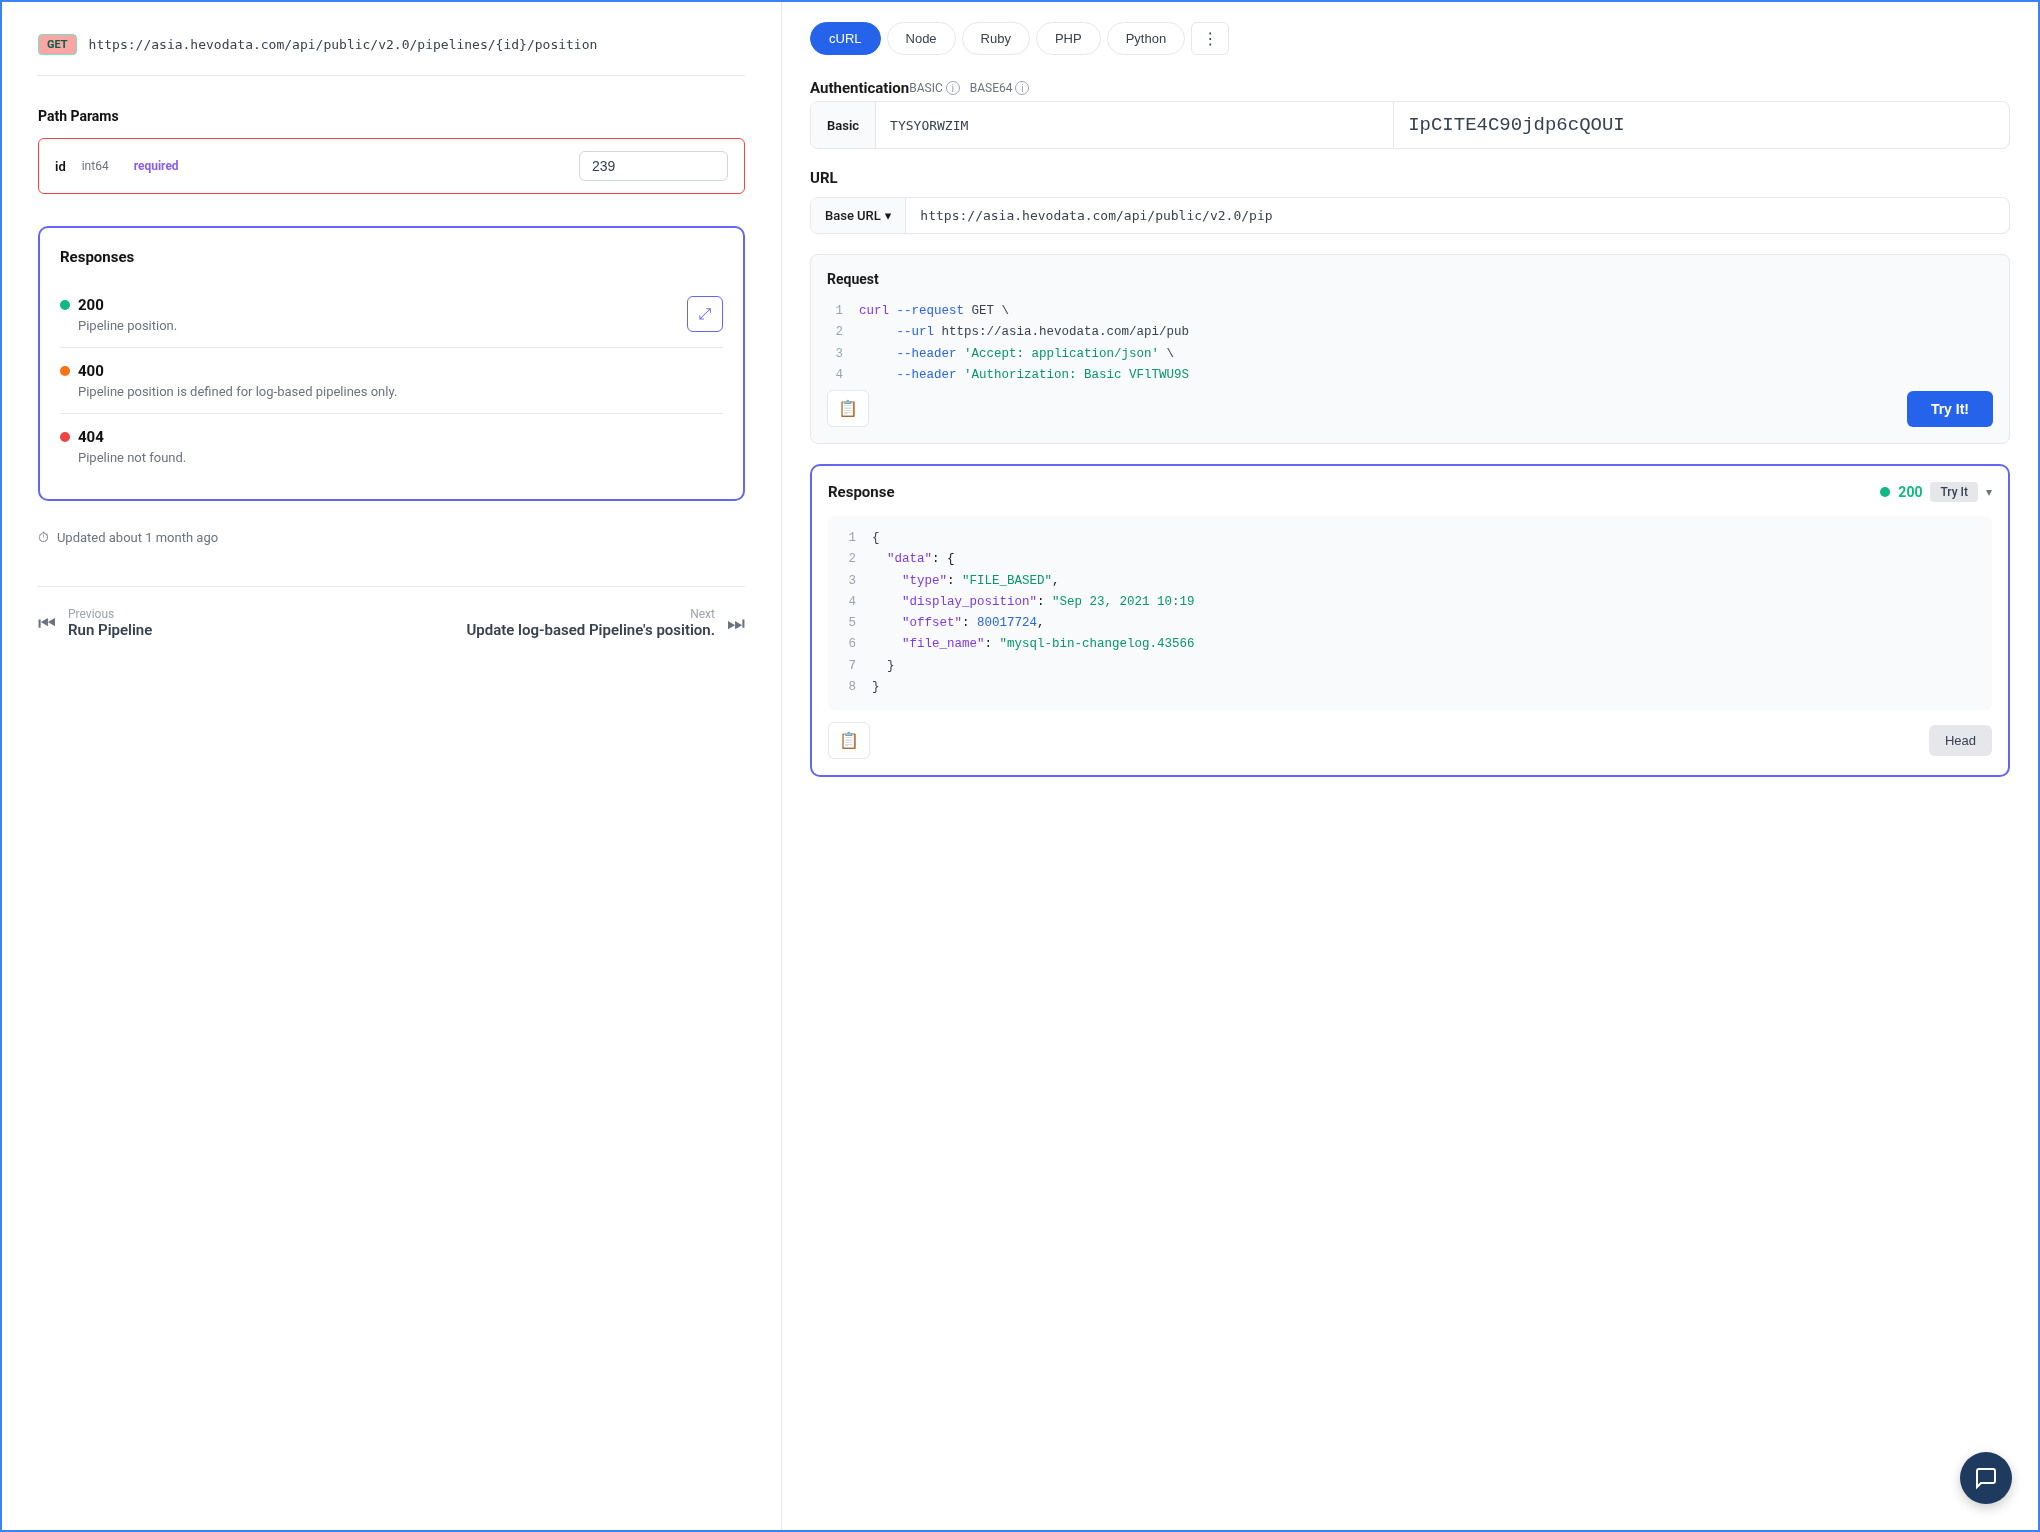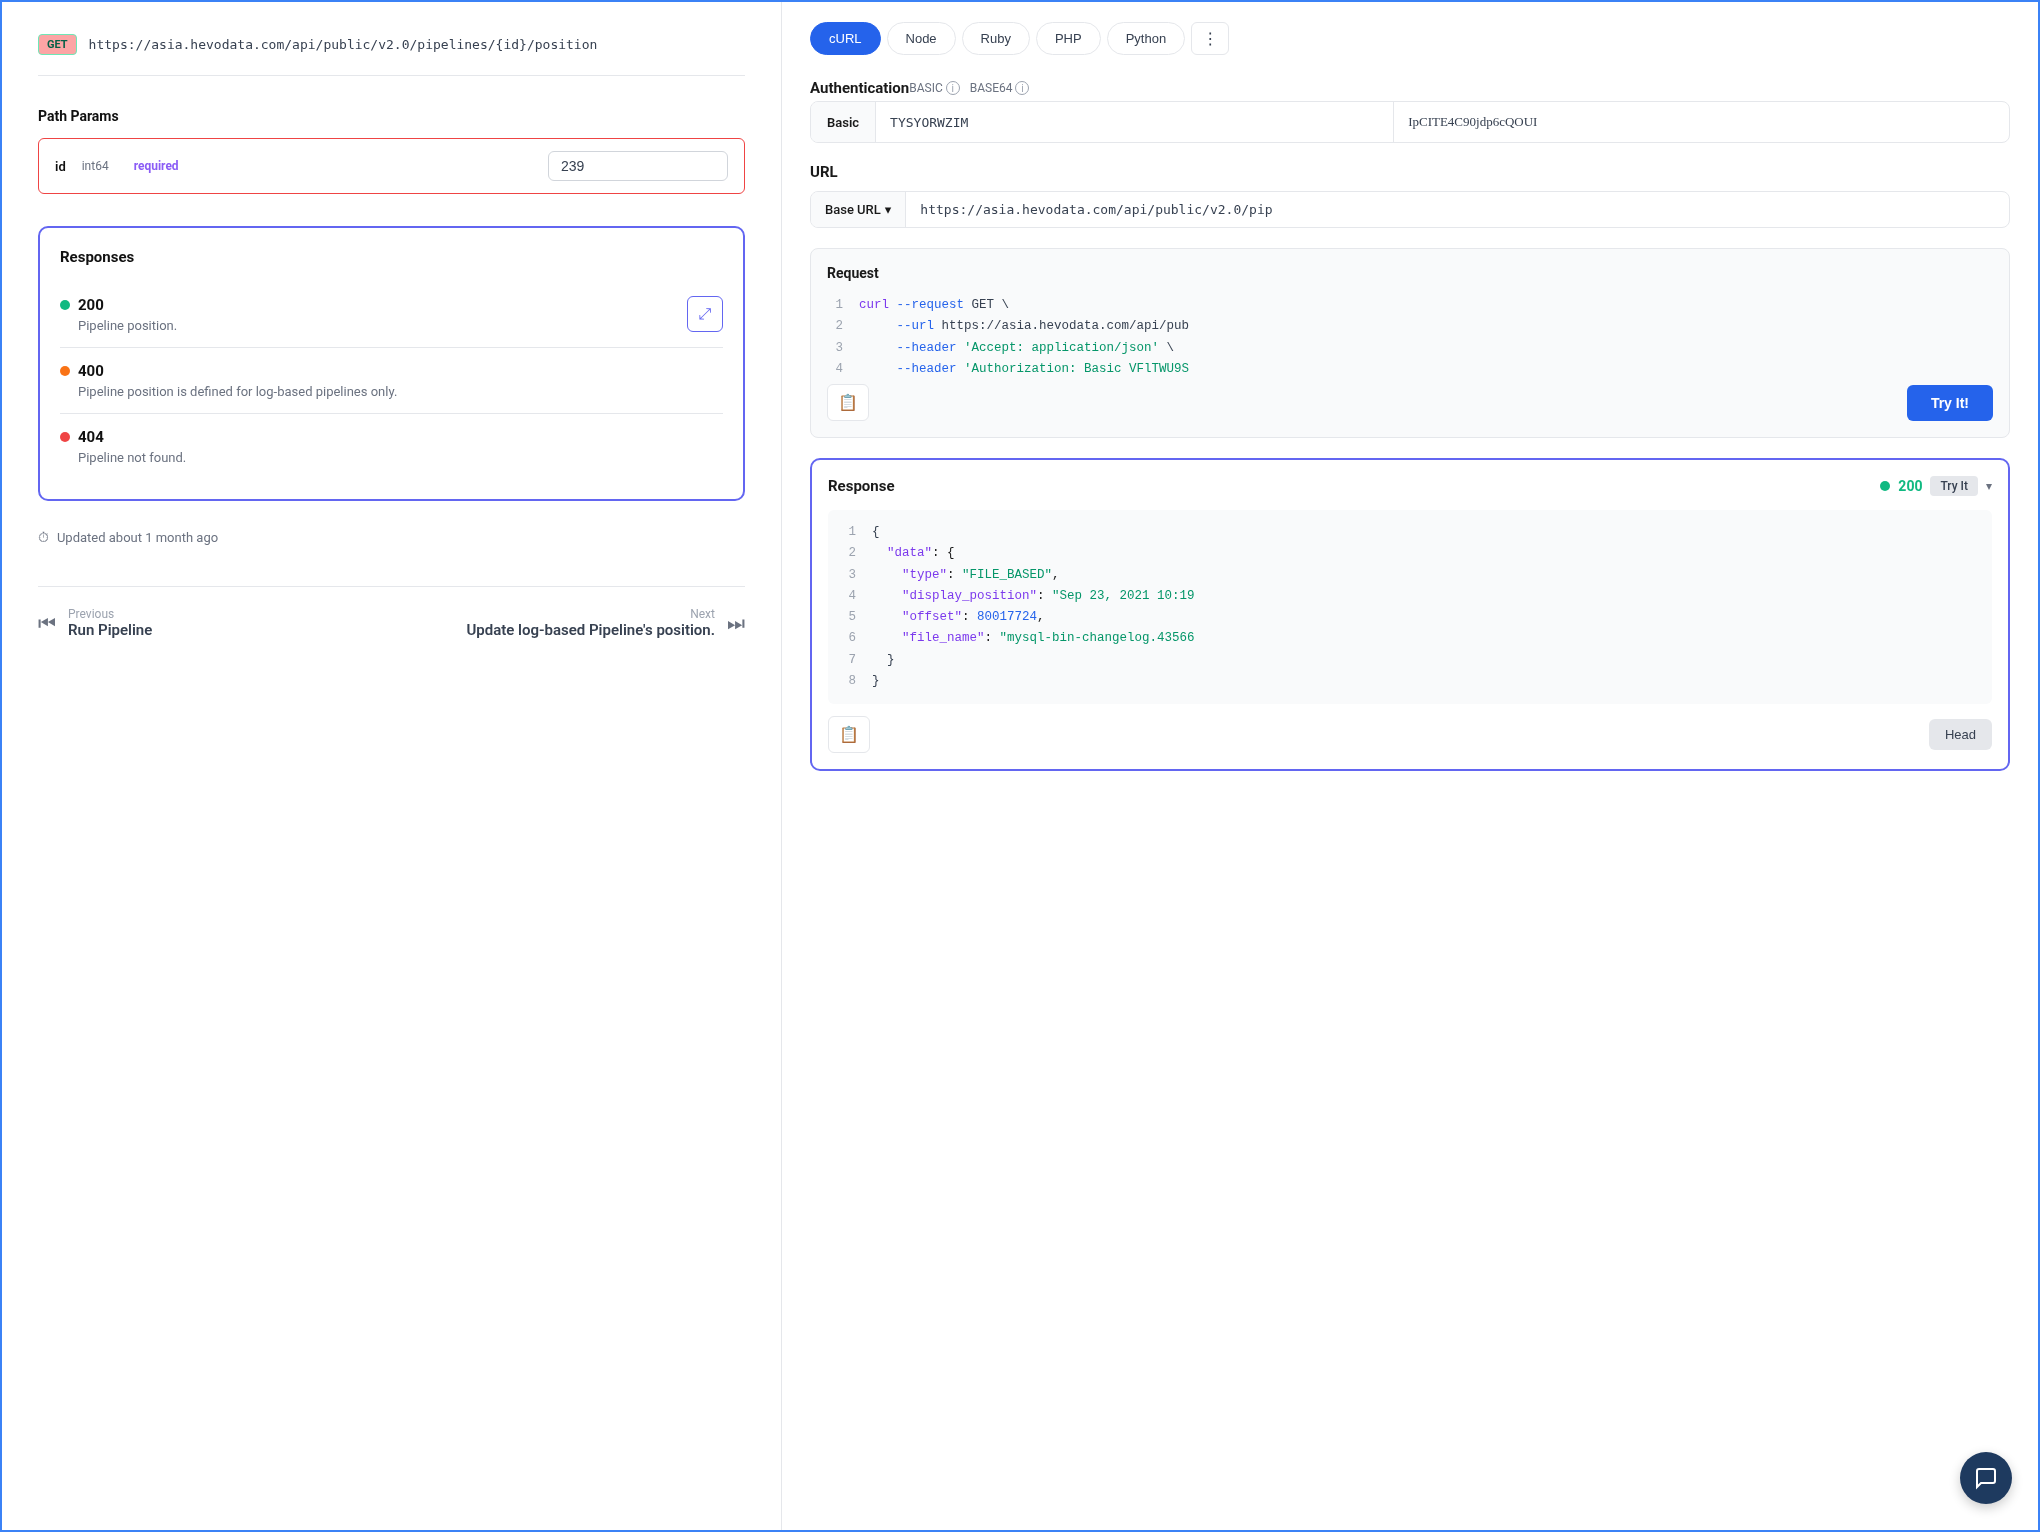--- a/index.html
+++ b/index.html
@@ -92,21 +92,21 @@
       font-weight: 700;
       padding-left: 9px;
     }
 
     .param-input {
       margin-left: auto;
       border: 1px solid #d1d5db;
       border-radius: 6px;
       padding: 6px 12px;
       font-size: 14px;
-      width: 180px;
+      width: 149px;
       color: #374151;
       outline: none;
     }
 
     .responses-section {
       border: 2px solid #6366f1;
       border-radius: 10px;
       padding: 20px;
       margin-bottom: 28px;
     }
@@ -322,22 +322,22 @@
       font-family: monospace;
       color: #374151;
       display: flex;
       align-items: center;
       border-right: 1px solid #e5e7eb;
     }
 
     .auth-field-2 {
       flex: 1.2;
       padding: 12px 14px;
-      font-size: 13px;
-      font-family: Liberation Serif, serif;
+      font-size: 19px;
+      font-family: Liberation Mono, monospace;
       color: #374151;
       display: flex;
       align-items: center;
     }
 
     .url-section {
       margin-bottom: 20px;
     }
 
     .url-title {

